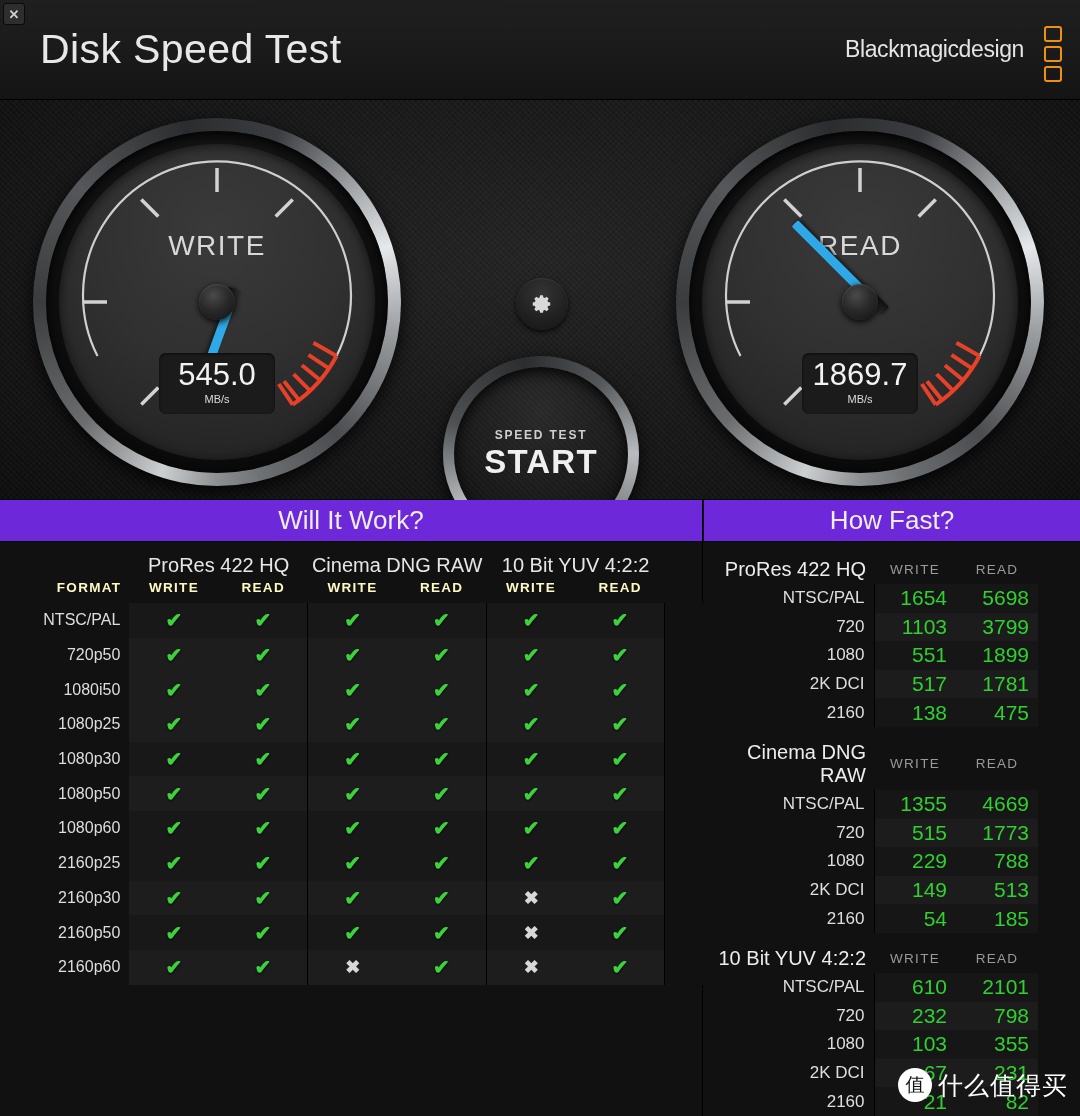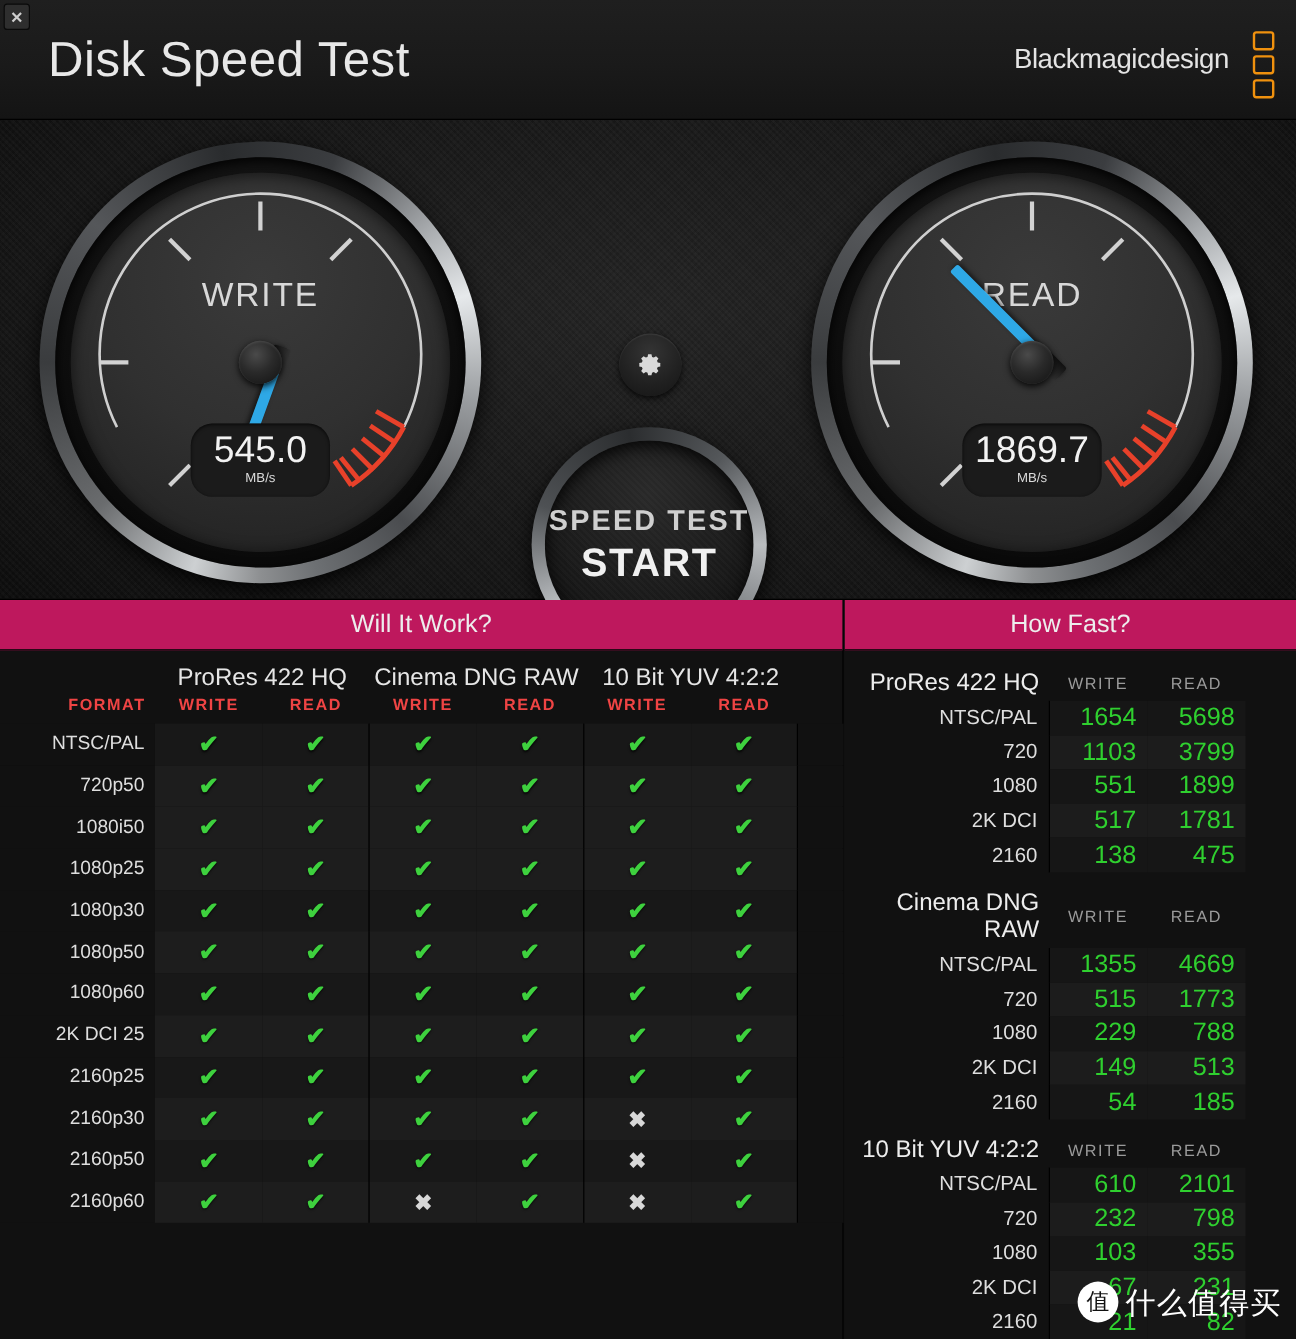--- a/index.html
+++ b/index.html
@@ -102,21 +102,21 @@
   .hub{
     position:absolute; left:50%; top:50%;
     width:36px; height:36px; margin-left:-18px; margin-top:-18px;
     border-radius:50%;
     background:radial-gradient(circle at 40% 32%, #4a4a4a 0%, #2a2a2a 45%, #111 100%);
     box-shadow:0 2px 6px rgba(0,0,0,0.9), inset 0 1px 2px rgba(255,255,255,0.12);
   }
   .valuebox{
     position:absolute; left:50%; top:209px; transform:translateX(-50%);
     width:116px; padding:6px 0 9px;
-    background:#1b1b1b; border-radius:18px;
+    background:#1b1b1b; border-radius:7px;
     box-shadow:inset 0 1px 3px rgba(0,0,0,0.7);
     text-align:center;
   }
   .valuebox .num{ font-size:31px; font-weight:500; color:#f2f2f2; line-height:1.05; }
   .valuebox .unit{ font-size:11px; color:#dcdcdc; margin-top:1px; }
 
   
   .gear-btn{
     position:absolute; left:516px; top:178px; width:52px; height:52px;
     border-radius:50%;
@@ -134,32 +134,32 @@
   }
   .startbtn .inner{
     position:absolute; inset:11px; border-radius:50%;
     background:
       repeating-linear-gradient(45deg, rgba(255,255,255,0.015) 0 2px, rgba(0,0,0,0.03) 2px 4px),
       radial-gradient(circle at 50% 25%, #2a2a2a 0%, #1b1b1b 55%, #0d0d0d 100%);
     box-shadow:inset 0 4px 14px rgba(0,0,0,0.9);
     display:flex; flex-direction:column; align-items:center; justify-content:center;
   }
   .startbtn .st-small{
-    font-size:24px; font-weight:bold; letter-spacing:1.8px; color:#cfcfcf;text-align:right;
+    font-size:12px; font-weight:bold; letter-spacing:1.8px; color:#cfcfcf;text-align:right;
   }
   .startbtn .st-big{
     font-size:33px; font-weight:bold; letter-spacing:1.2px; color:#f0f0f0; margin-top:1px;
   }
 
   
   .bottom{ position:absolute; left:0; top:500px; width:1080px; height:616px; background:#111; }
   .panel-head{
-    height:42px; background:#be185d; border-bottom:1px solid #050505;
+    height:42px; background:#6d28d9; border-bottom:1px solid #050505;
     display:flex; align-items:center; justify-content:center;
-    font-size:21px; color:#ededed; font-weight:400;
+    font-size:26px; color:#ededed; font-weight:400;
   }
 
   .willwork{
     position:absolute; left:0; top:0; width:703px; height:616px;
     background:#111; border-right:1px solid #000;
   }
   .hf{
     position:absolute; left:704px; top:0; width:376px; height:616px;
     background:#111;
   }
@@ -168,21 +168,21 @@
   table.ww{ width:703px; border-collapse:collapse; table-layout:fixed; }
   table.ww col.fmt{ width:129px; }
   table.ww col.c{ width:89px; }
   table.ww col.pad{ width:38px; }
 
   .ww .grp{
     text-align:center; font-size:20px; color:#e6e6e6; font-weight:400;
     padding:12px 0 1px; height:34px;
   }
   .ww .sub{
-    text-align:center; font-size:13.5px; color:#ef4444; letter-spacing:1.3px;
+    text-align:center; font-size:13.5px; color:#fef9c3; letter-spacing:1.3px;
     padding:2px 0 8px;
     margin-left:36px;
   }
   .ww .sub.fmtlbl{ text-align:right; padding-right:8px; }
   .ww td.rowlabel{
     text-align:right; padding-right:9px; font-size:16px; color:#dedede;
     height:34.7px; background:#111;
   }
   .ww td.cell{
     text-align:center; height:34.7px; vertical-align:middle;
@@ -437,30 +437,20 @@
             <tr class="odd">
               <td class="rowlabel">1080p60</td>
               <td class="cell"><span class="ck">✔</span></td>
               <td class="cell"><span class="ck">✔</span></td>
               <td class="cell sep"><span class="ck">✔</span></td>
               <td class="cell"><span class="ck">✔</span></td>
               <td class="cell sep"><span class="ck">✔</span></td>
               <td class="cell"><span class="ck">✔</span></td>
               <td class="endsep"></td>
             </tr>
-            <tr class="even">
-              <td class="rowlabel">2K DCI 25</td>
-              <td class="cell"><span class="ck">✔</span></td>
-              <td class="cell"><span class="ck">✔</span></td>
-              <td class="cell sep"><span class="ck">✔</span></td>
-              <td class="cell"><span class="ck">✔</span></td>
-              <td class="cell sep"><span class="ck">✔</span></td>
-              <td class="cell"><span class="ck">✔</span></td>
-              <td class="endsep"></td>
-            </tr>
             <tr class="odd">
               <td class="rowlabel">2160p25</td>
               <td class="cell"><span class="ck">✔</span></td>
               <td class="cell"><span class="ck">✔</span></td>
               <td class="cell sep"><span class="ck">✔</span></td>
               <td class="cell"><span class="ck">✔</span></td>
               <td class="cell sep"><span class="ck">✔</span></td>
               <td class="cell"><span class="ck">✔</span></td>
               <td class="endsep"></td>
             </tr>

